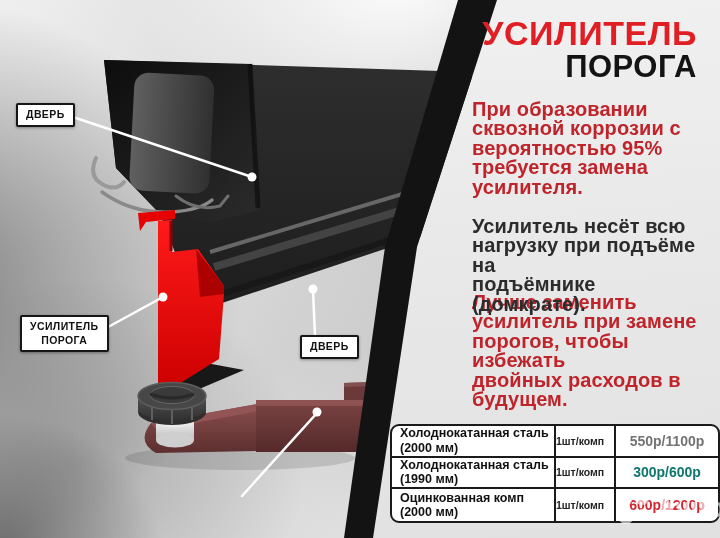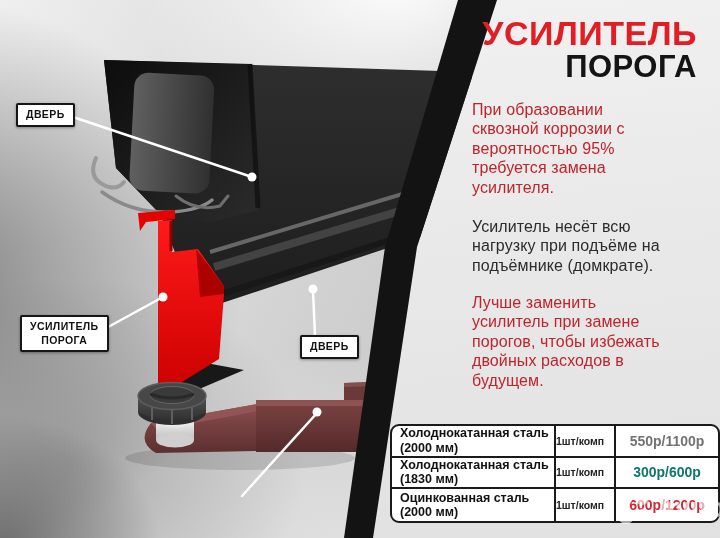--- a/index.html
+++ b/index.html
@@ -43,21 +43,21 @@
     background:linear-gradient(175deg,#f2f2f2 0%,#eaeaea 40%,#e1e1e1 100%);
   }
   .stripe-svg{z-index:6;}
   .title{
     position:absolute;right:23px;top:16px;text-align:right;z-index:7;line-height:1.04;
   }
   .title .t1{font-size:34px;font-weight:800;letter-spacing:.5px;}
   .title .t2{font-size:31px;font-weight:800;color:#141414;letter-spacing:.5px;}
   .para{
     position:absolute;left:472px;width:242px;z-index:7;
-    font-size:16px;font-weight:400;line-height:19.4px;letter-spacing:.1px;
+    font-size:20px;font-weight:700;line-height:19.4px;letter-spacing:.1px;
     white-space:pre-line;
   }
   .para1{top:100px;}
   .para2{top:217px;}
   .para3{top:293px;}
   
   .price-table{
     position:absolute;left:390px;top:424px;width:330px;height:99px;z-index:8;
     background:#ffffff;border:2px solid #1a1a1a;border-radius:9px;
     box-sizing:border-box;display:grid;
@@ -222,31 +222,31 @@
     </div>
     <div class="cell c-qty">
         <span class="qty">1шт/комп</span>
       </div>
     <div class="cell c-price">
         <span class="price" style="color: #737373;">550р/1100р</span>
       </div>
 
     <div class="cell c-name">
       <span class="name-line">Холоднокатанная сталь</span>
-      <span class="name-line">(1830 мм)</span>
+      <span class="name-line">(1990 мм)</span>
     </div>
     <div class="cell c-qty">
         <span class="qty">1шт/комп</span>
       </div>
     <div class="cell c-price">
         <span class="price" style="color: #0f766e;">300р/600р</span>
       </div>
 
     <div class="cell c-name r3">
-      <span class="name-line">Оцинкованная сталь</span>
+      <span class="name-line">Оцинкованная комп</span>
       <span class="name-line">(2000 мм)</span>
     </div>
     <div class="cell c-qty r3">
         <span class="qty">1шт/комп</span>
       </div>
     <div class="cell c-price r3">
         <span class="price" style="color: rgb(211, 38, 48);">600р/1200р</span>
       </div>
   </div>
 

